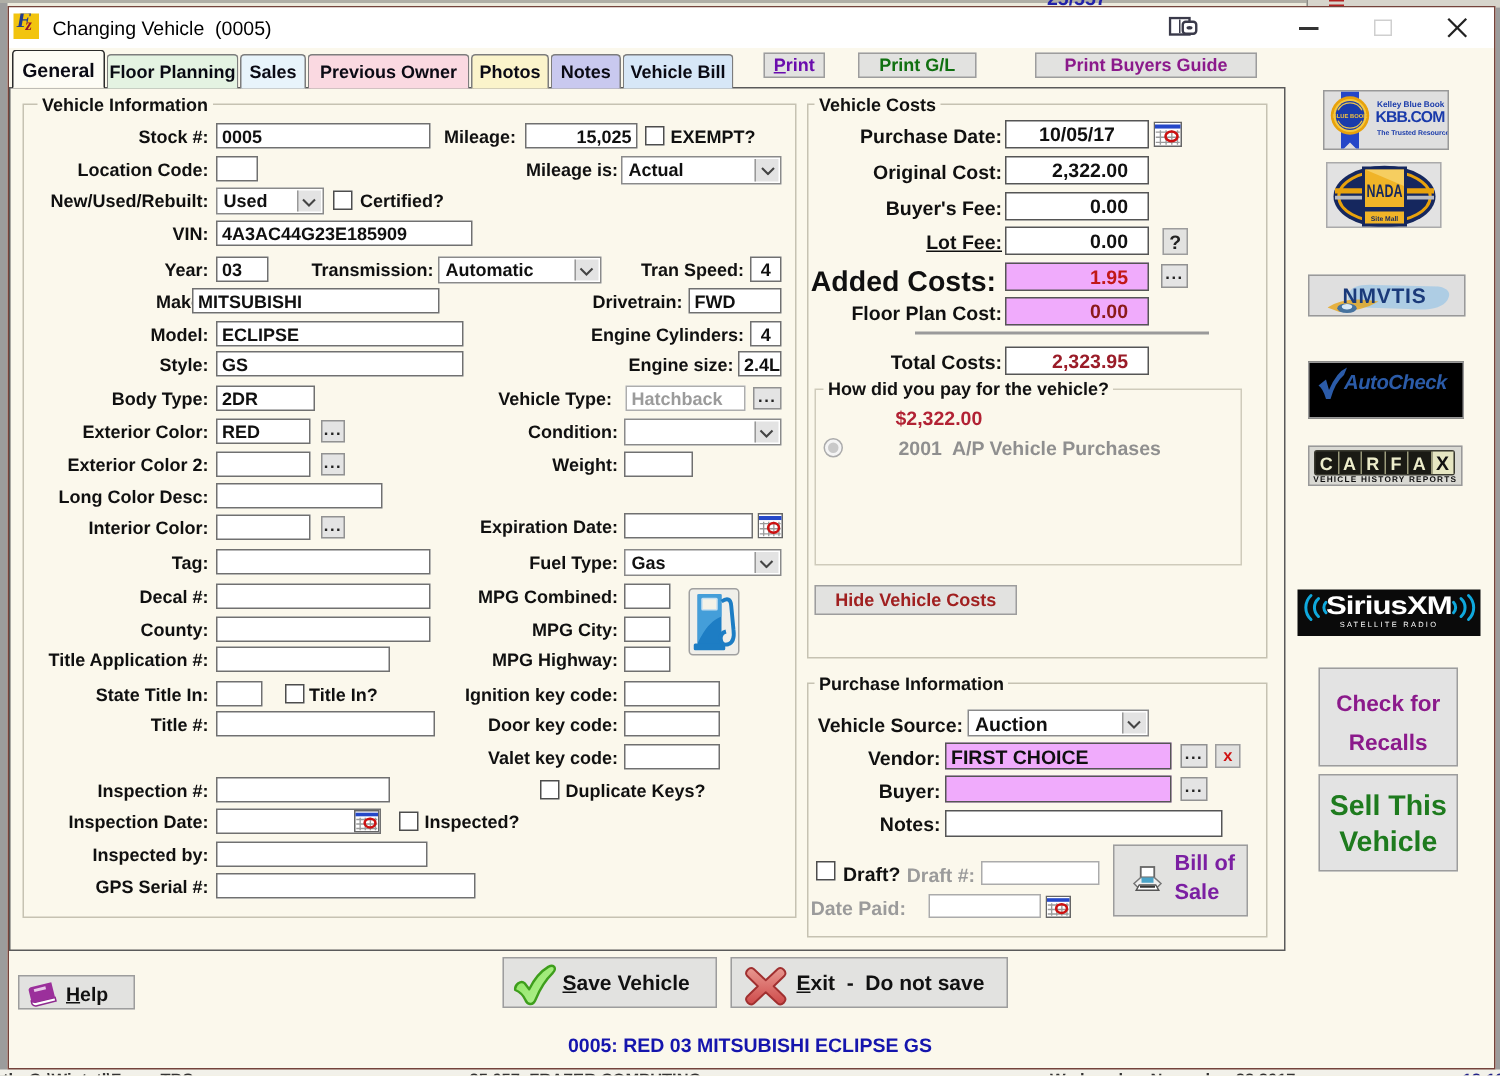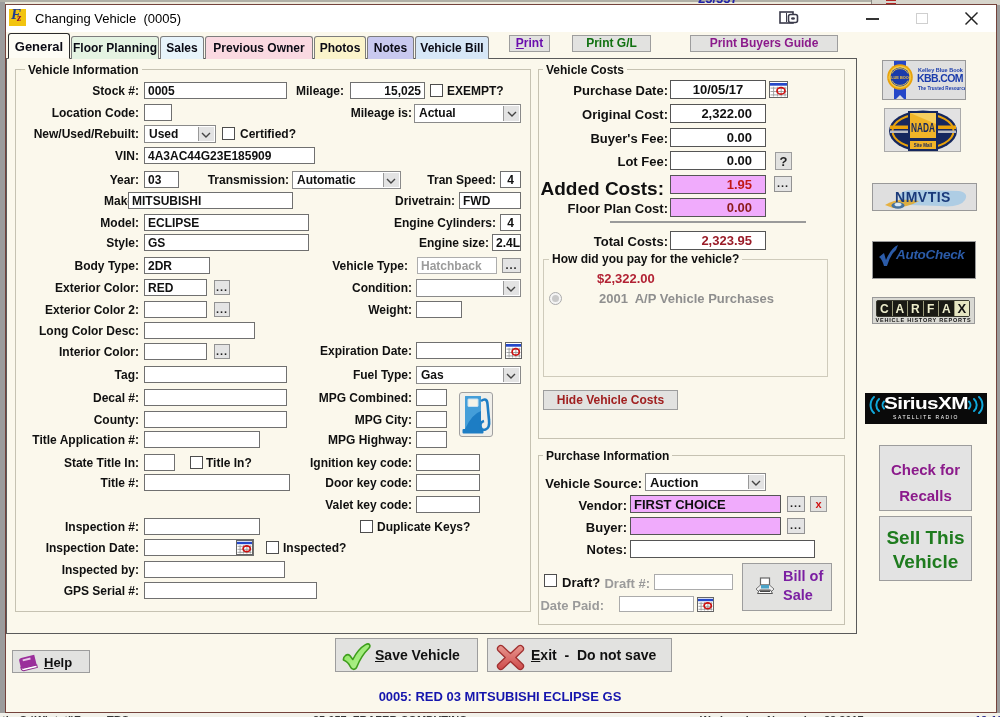--- a/index.html
+++ b/index.html
@@ -292,21 +292,21 @@
     </g>
     <ellipse cx="12.0" cy="9.9" rx="4.0" ry="3.2" fill="none" stroke="#CC1111" stroke-width="1.7"></ellipse>
   </svg>
 
 <div class="lbl" style="left:538px;top:107px;width:130px;font-size:13px;">Original Cost:</div>
 <div class="inp" style="left:670px;top:104px;width:96px;height:19px;font-size:13px;text-align:right;border-color:#555;padding-right:13px;">2,322.00</div>
 
 <div class="lbl" style="left:538px;top:131px;width:130px;font-size:13px;">Buyer's Fee:</div>
 <div class="inp" style="left:670px;top:128px;width:96px;height:19px;font-size:13px;text-align:right;border-color:#555;padding-right:13px;">0.00</div>
 
-<div class="lbl" style="left:538px;top:154px;width:130px;font-size:13px;">Lot Fee:</div>
+<div class="lbl" style="left:538px;top:154px;width:130px;font-size:13px;text-decoration:underline;">Lot Fee:</div>
 <div class="inp" style="left:670px;top:151px;width:96px;height:19px;font-size:13px;text-align:right;border-color:#555;padding-right:13px;">0.00</div>
 <div class="gbtn" style="left:775px;top:152px;width:17px;height:18px;font-size:13px;color:#222;line-height:17px;">?</div>
 
 <div class="lbl" style="left:534px;top:178px;width:130px;font-size:19px;">Added Costs:</div>
 <div class="inp cream" style="left:670px;top:175px;width:96px;height:19px;font-size:13px;text-align:right;border-color:#555;padding-right:13px;color:#C11818;">1.95</div>
 <div class="dots" style="left:774px;top:176px;width:18px;height:16px;">...</div>
 
 <div class="lbl" style="left:538px;top:201px;width:130px;font-size:13px;">Floor Plan Cost:</div>
 <div class="inp cream" style="left:670px;top:198px;width:96px;height:19px;font-size:13px;text-align:right;border-color:#555;padding-right:13px;color:#8B1A1A;">0.00</div>
 

